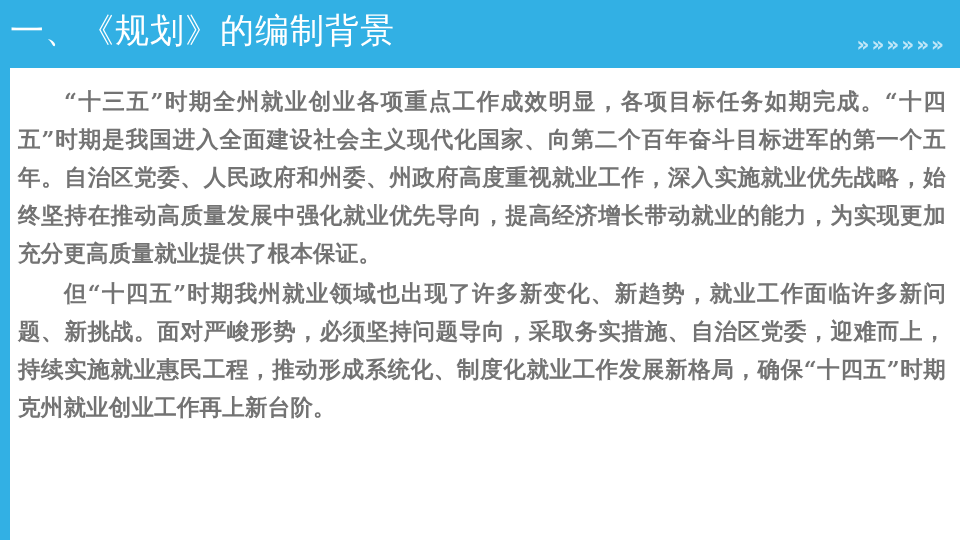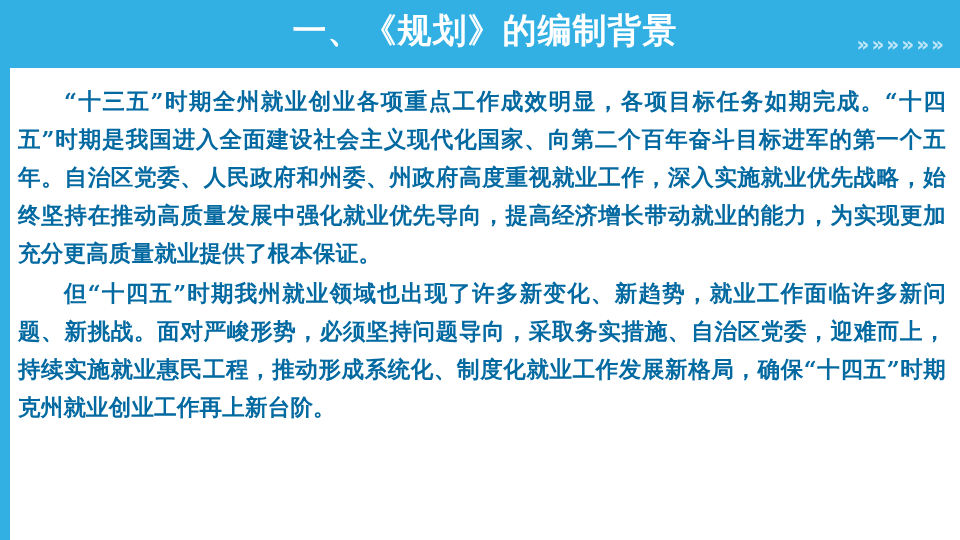--- a/index.html
+++ b/index.html
@@ -36,24 +36,24 @@
     top: 0;
     width: 950px;
     height: 68px;
     background: #32b0e4;
   }
   .header-title {
     position: absolute;
     left: 0;
     top: 6px;
     width: 950px;
-    text-align: center;
+    text-align: left;
     color: #ffffff;
     font-family: "DejaVu Serif", serif;
-    font-weight: bold;
+    font-weight: normal;
     font-size: 34px;
     letter-spacing: 1px;
     line-height: 48px;
     white-space: nowrap;
   }
   .header-chevrons {
     position: absolute;
     right: 14px;
     top: 32px;
     color: #bfe6f7;
@@ -74,21 +74,21 @@
   }
   
   .body-area {
     position: absolute;
     left: 18px;
     top: 82px;
     width: 928px;
     height: 450px;
   }
   .para {
-    color: #0369a1;
+    color: #737373;
     font-family: "DejaVu Serif", serif;
     font-weight: bold;
     font-size: 22.5px;
     line-height: 38px;
     text-indent: 46px;
     text-align: justify;
     text-justify: inter-ideograph;
     margin: 0 0 2px 0;
     letter-spacing: 0.2px;
   }

